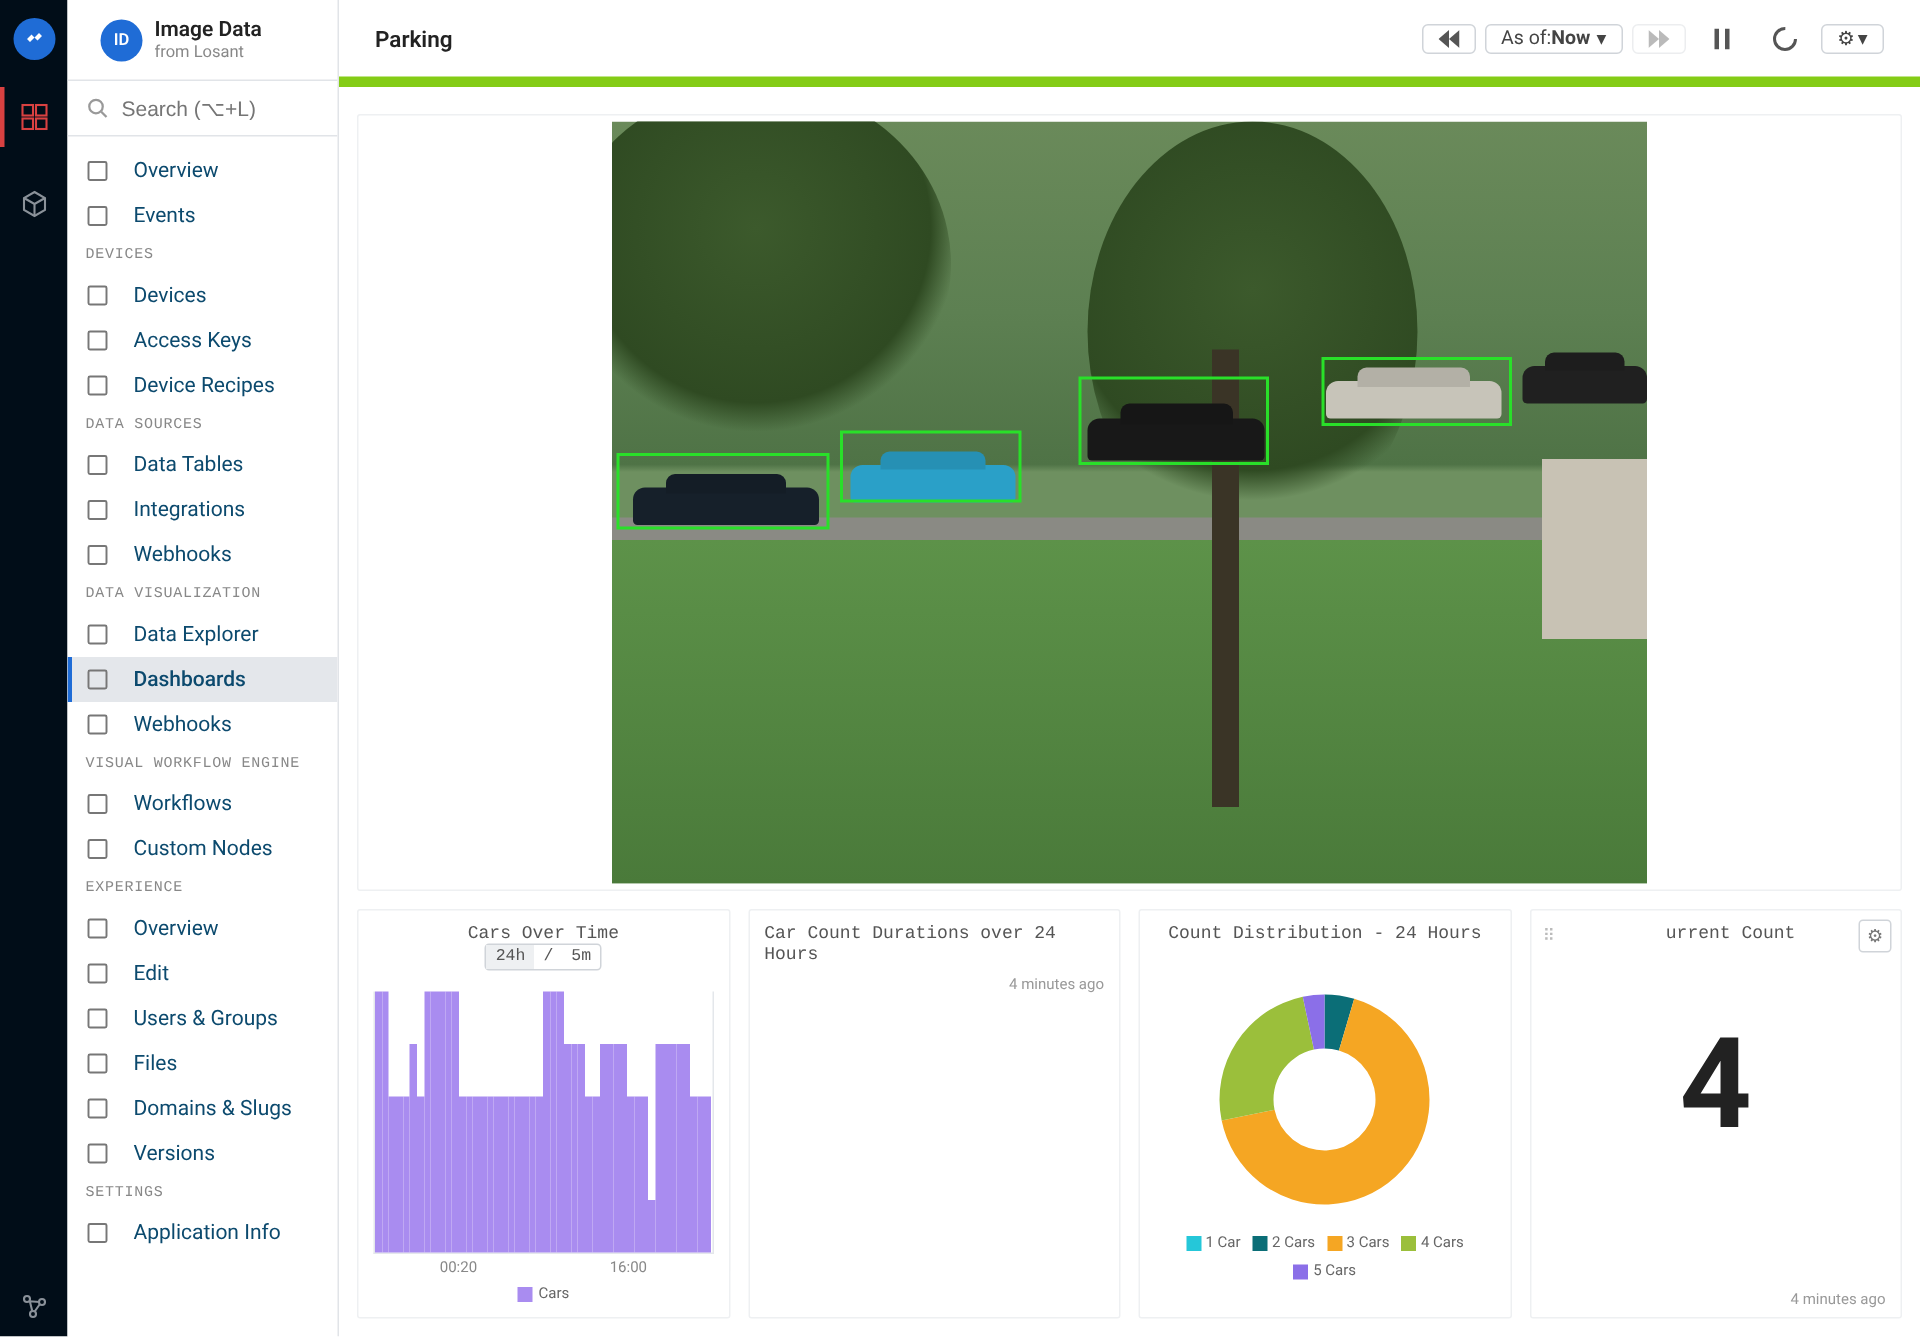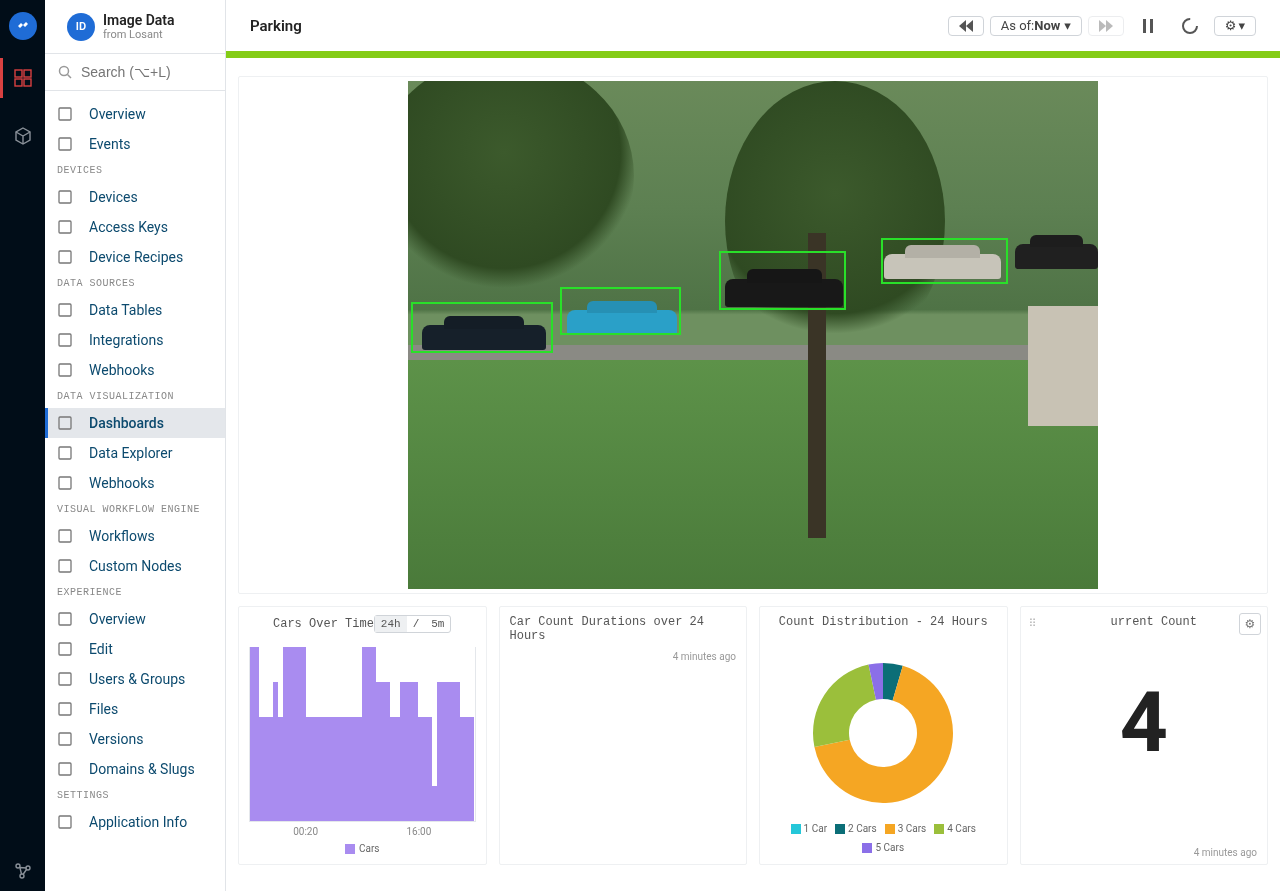--- a/index.html
+++ b/index.html
@@ -48,21 +48,21 @@
 .tree-top { position: absolute; left: 46%; top: 0; width: 220px; height: 280px; background: radial-gradient(circle at 50% 40%, #3c5a2c 0%, #2f4a22 60%, transparent 70%); border-radius: 50%; }
 .tree-top2 { position: absolute; left: -5%; top: -5%; width: 260px; height: 240px; background: radial-gradient(circle at 50% 40%, #3c5a2c 0%, #2f4a22 60%, transparent 70%); border-radius: 50%; }
 .car { position: absolute; border-radius: 8px 8px 3px 3px; }
 .car::before { content: ""; position: absolute; top: -35%; left: 18%; right: 18%; height: 50%; background: inherit; border-radius: 6px 6px 0 0; filter: brightness(0.9); }
 .bbox { position: absolute; border: 2px solid #29e029; }
 .wall { position: absolute; right: 0; bottom: 32%; width: 70px; height: 120px; background: #c8c2b4; }
 
 
 .widgets { display: flex; gap: 12px; }
 .widget { background: #fff; border: 1px solid #eef0f2; border-radius: 2px; flex: 1; display: flex; flex-direction: column; position: relative; min-width: 0; }
-.widget-head { display: flex; align-items: center; justify-content: center; padding: 8px 10px; font-family: "Courier New", monospace; font-size: 12px; color: #555; }
+.widget-head { display: flex; align-items: center; justify-content: space-between; padding: 8px 10px; font-family: "Courier New", monospace; font-size: 12px; color: #555; flex-direction: column; }
 .widget-body { flex: 1; padding: 6px 10px 10px 10px; position: relative; }
 .time-toggle { border: 1px solid #d0d4d9; border-radius: 3px; font-size: 11px; font-family: "Courier New", monospace; display: flex; }
 .time-toggle span { padding: 2px 6px; cursor: pointer; }
 .time-toggle span.active { background: #eef0f2; }
 
 
 .barchart { height: 175px; display: flex; align-items: flex-end; gap: 0; border: 1px solid #e4e7eb; border-top: none; padding: 0; }
 .bar { flex: 1; background: #a98cf0; }
 .bar-axis { display: flex; justify-content: space-around; font-size: 10px; color: #888; margin-top: 4px; }
 .bar-legend { display: flex; justify-content: center; gap: 4px; font-size: 10px; color: #666; margin-top: 6px; align-items: center; }
@@ -200,42 +200,42 @@
         </div>
         <div class="nav-item">
           <span class="nav-icon">
             <svg width="16" height="16" viewBox="0 0 16 16" stroke="#777" fill="none" stroke-width="1.3">
               <rect x="2" y="2" width="12" height="12" rx="1"></rect>
             </svg>
           </span>
           <span>Webhooks</span>
         </div>
         <div class="nav-heading">DATA VISUALIZATION</div>
+        <div class="nav-item">
+          <span class="nav-icon">
+            <svg width="16" height="16" viewBox="0 0 16 16" stroke="#777" fill="none" stroke-width="1.3">
+              <rect x="2" y="2" width="12" height="12" rx="1"></rect>
+            </svg>
+          </span>
+          <span>Data Explorer</span>
+        </div>
         <div class="nav-item active">
           <span class="nav-icon">
             <svg width="16" height="16" viewBox="0 0 16 16" stroke="#777" fill="none" stroke-width="1.3">
               <rect x="2" y="2" width="12" height="12" rx="1"></rect>
             </svg>
           </span>
           <span>Dashboards</span>
         </div>
         <div class="nav-item">
           <span class="nav-icon">
             <svg width="16" height="16" viewBox="0 0 16 16" stroke="#777" fill="none" stroke-width="1.3">
               <rect x="2" y="2" width="12" height="12" rx="1"></rect>
             </svg>
           </span>
-          <span>Data Explorer</span>
-        </div>
-        <div class="nav-item">
-          <span class="nav-icon">
-            <svg width="16" height="16" viewBox="0 0 16 16" stroke="#777" fill="none" stroke-width="1.3">
-              <rect x="2" y="2" width="12" height="12" rx="1"></rect>
-            </svg>
-          </span>
           <span>Webhooks</span>
         </div>
         <div class="nav-heading">VISUAL WORKFLOW ENGINE</div>
         <div class="nav-item">
           <span class="nav-icon">
             <svg width="16" height="16" viewBox="0 0 16 16" stroke="#777" fill="none" stroke-width="1.3">
               <rect x="2" y="2" width="12" height="12" rx="1"></rect>
             </svg>
           </span>
           <span>Workflows</span>
@@ -280,29 +280,29 @@
             </svg>
           </span>
           <span>Files</span>
         </div>
         <div class="nav-item">
           <span class="nav-icon">
             <svg width="16" height="16" viewBox="0 0 16 16" stroke="#777" fill="none" stroke-width="1.3">
               <rect x="2" y="2" width="12" height="12" rx="1"></rect>
             </svg>
           </span>
+          <span>Domains &amp; Slugs</span>
+        </div>
+        <div class="nav-item">
+          <span class="nav-icon">
+            <svg width="16" height="16" viewBox="0 0 16 16" stroke="#777" fill="none" stroke-width="1.3">
+              <rect x="2" y="2" width="12" height="12" rx="1"></rect>
+            </svg>
+          </span>
           <span>Versions</span>
-        </div>
-        <div class="nav-item">
-          <span class="nav-icon">
-            <svg width="16" height="16" viewBox="0 0 16 16" stroke="#777" fill="none" stroke-width="1.3">
-              <rect x="2" y="2" width="12" height="12" rx="1"></rect>
-            </svg>
-          </span>
-          <span>Domains &amp; Slugs</span>
         </div>
         <div class="nav-heading">SETTINGS</div>
         <div class="nav-item">
           <span class="nav-icon">
             <svg width="16" height="16" viewBox="0 0 16 16" stroke="#777" fill="none" stroke-width="1.3">
               <rect x="2" y="2" width="12" height="12" rx="1"></rect>
             </svg>
           </span>
           <span>Application Info</span>
         </div>

